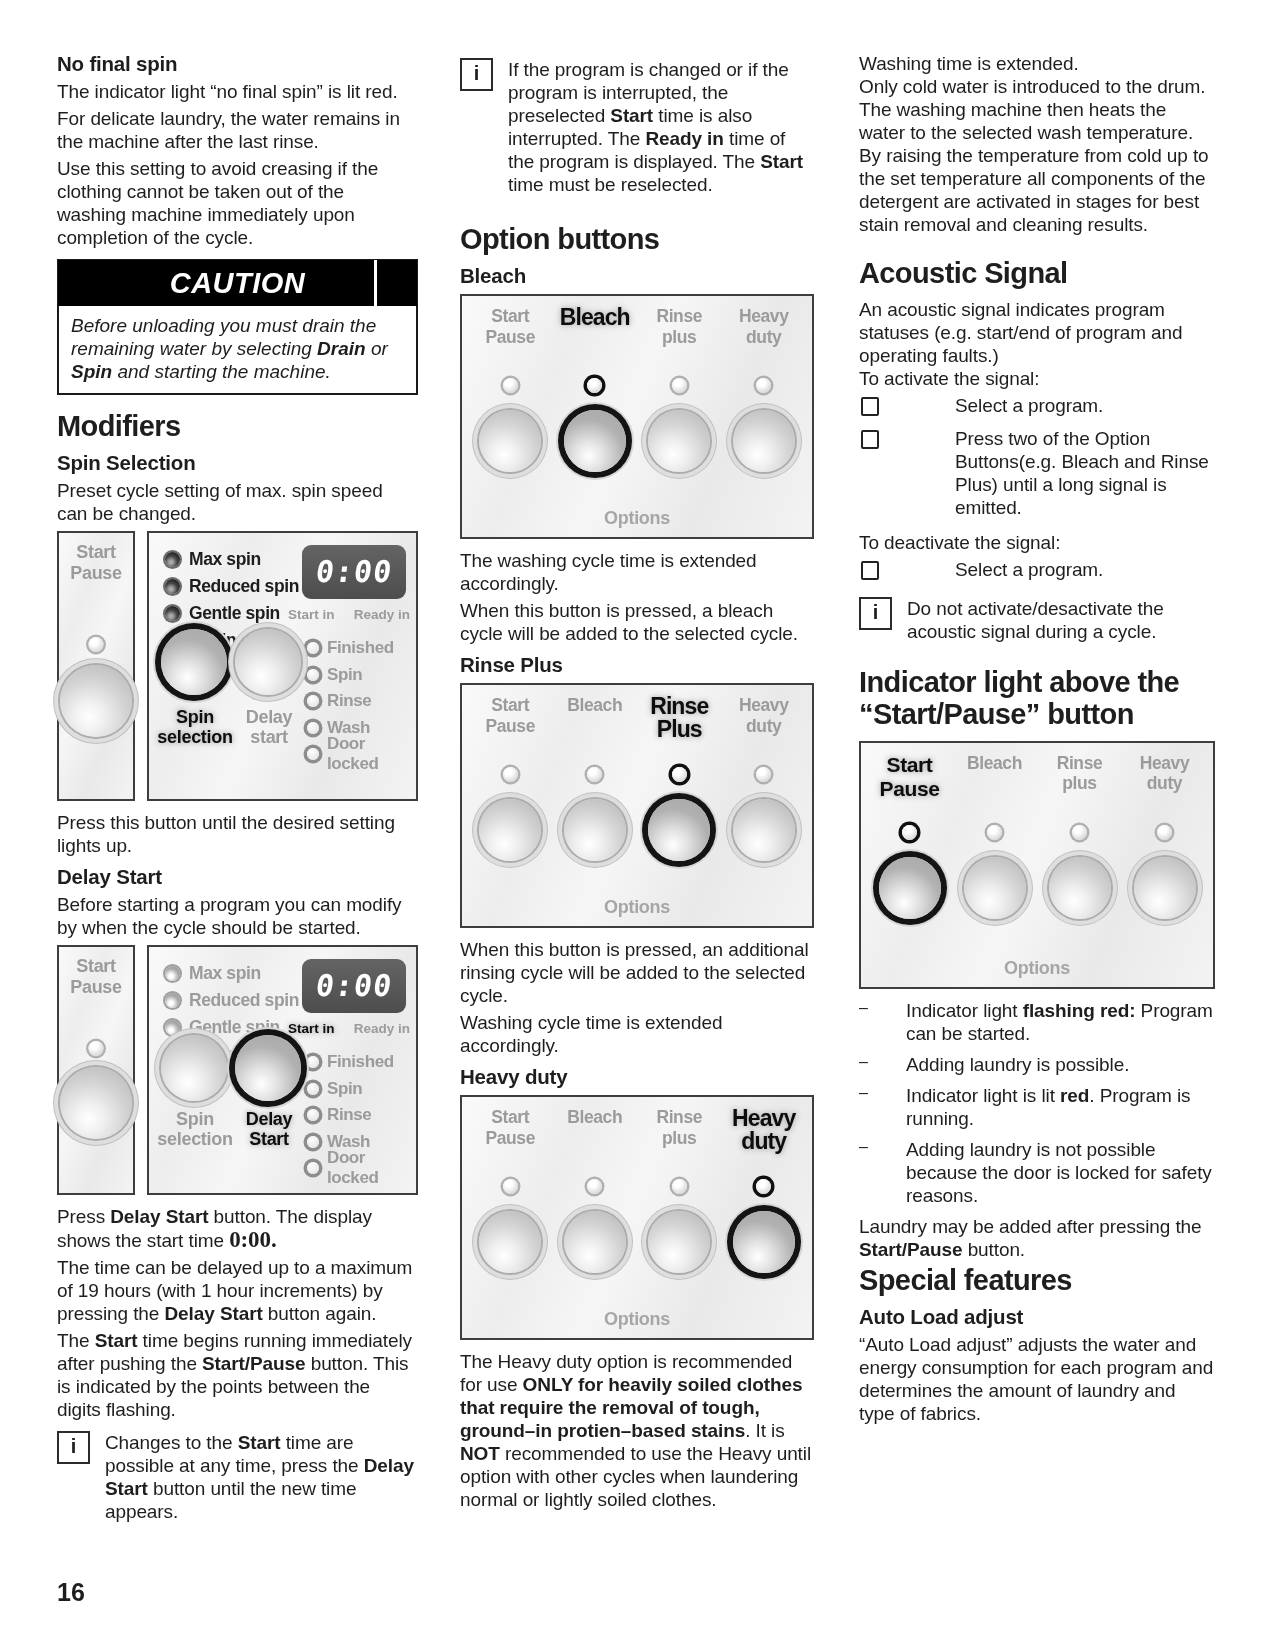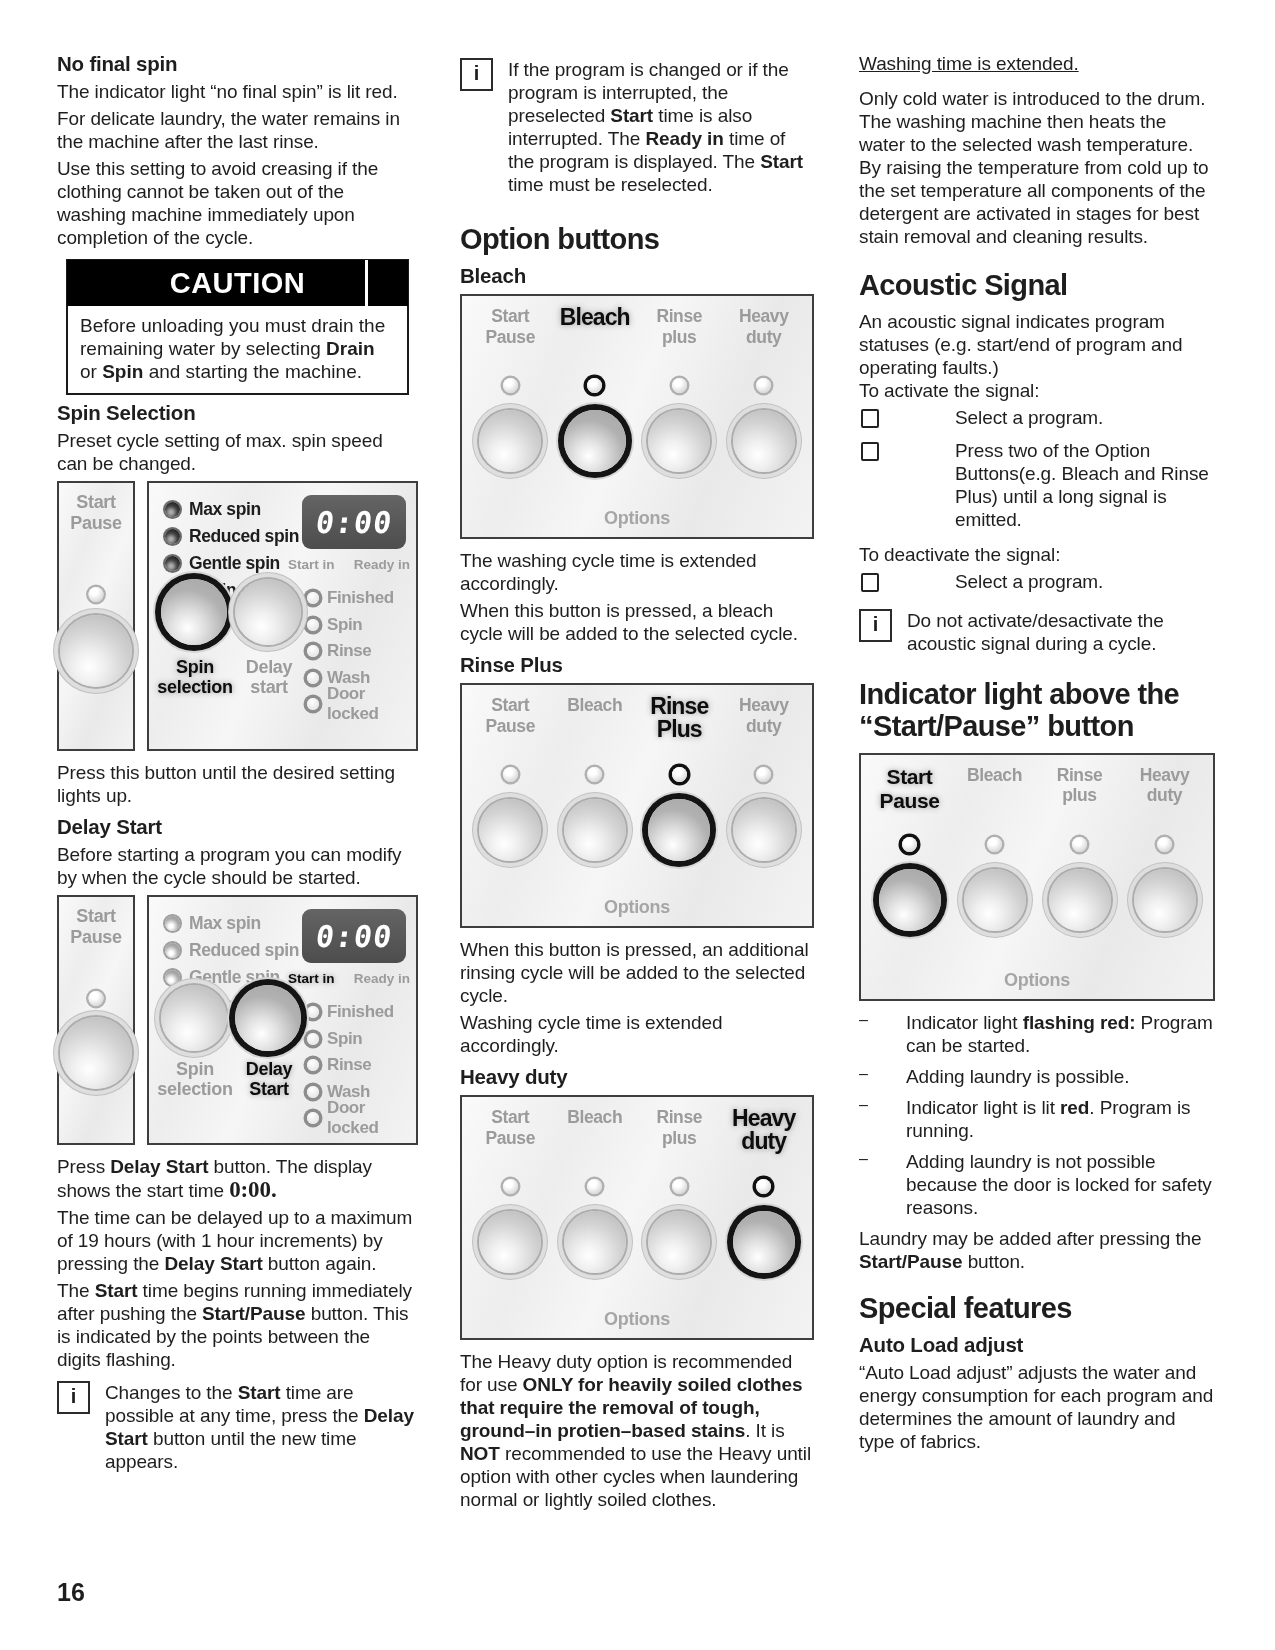--- a/index.html
+++ b/index.html
@@ -10,21 +10,21 @@
   .col2{left:460px;width:354px;}
   .col3{left:859px;width:356px;}
   p{margin:0 0 4px 0;font-size:19px;line-height:23px;letter-spacing:-0.1px;}
   .rich b{font-weight:bold;}
   .sf{font-family:"Liberation Serif",serif;font-weight:bold;font-size:23px;}
   h1{font-size:29px;font-weight:bold;margin:16px 0 8px;letter-spacing:-0.6px;line-height:1.1;}
   h3{font-size:20.5px;font-weight:bold;margin:12px 0 4px;letter-spacing:-0.2px;}
   .pagenum{position:absolute;left:57px;top:1578px;font-size:25px;font-weight:bold;}
 
   
-  .caution{border:2px solid #1a1a1a;margin:10px 9px 6px;}
+  .caution{border:2px solid #1a1a1a;margin:10px 0 6px;font-style:italic;}
   .caution-bar{background:#000;color:#fff;height:46px;line-height:46px;text-align:center;
                font-size:29px;font-weight:bold;letter-spacing:0.5px;position:relative;margin:-1px;}
   .caution-bar::after{content:"";position:absolute;right:40px;top:0;bottom:0;width:3px;background:#fff;}
   .caution-body{padding:9px 12px 10px;font-size:19px;line-height:23px;}
 
   
   .note{display:flex;margin:10px 0 4px;}
   .ibox{width:29px;height:29px;border:2px solid #2b2b2b;text-align:center;line-height:27px;
         font-weight:bold;font-size:20px;flex:none;margin-right:15px;}
   .note .txt{flex:1;}
@@ -111,20 +111,21 @@
     <p class="rich"><span>For delicate laundry, the water remains in the machine after the last rinse.</span></p>
     <p class="rich"><span>Use this setting to avoid creasing if the clothing cannot be taken out of the washing machine immediately upon completion of the cycle.</span></p>
 
     <div class="caution">
       <div class="caution-bar">
         <span>CAUTION</span>
       </div>
       <div class="caution-body rich"><span>Before unloading you must drain the remaining water by selecting </span><b>Drain</b><span> or </span><b>Spin</b><span> and starting the machine.</span></div>
     </div>
 
+    <h1>Modifiers</h1>
     <h3 style="margin-top:6px;">Spin Selection</h3>
     <p class="rich"><span>Preset cycle setting of max. spin speed can be changed.</span></p>
 
     <div class="figure mod d1">
       <div class="panel side panelbg">
         <div class="plabel gray">
           <div>Start</div>
           <div>Pause</div>
         </div>
         <span class="ind"></span>
@@ -394,21 +395,21 @@
         <span class="ind on"></span>
         <div class="pbtn o on"></div>
       </div>
       <div class="optlab">Options</div>
     </div>
 
     <p class="rich"><span>The Heavy duty option is recommended for use </span><b>ONLY for heavily soiled clothes that require the removal of tough, ground–in protien–based stains</b><span>. It is </span><b>NOT</b><span> recommended to use the Heavy until option with other cycles when laundering normal or lightly soiled clothes.</span></p>
   </div>
 
   <div class="col col3">
-    <p class="rich" style="margin-bottom:12px;text-decoration:underline;"><span>Washing time is extended.</span></p>
+    <p class="rich" style="margin-bottom:0;"><span>Washing time is extended.</span></p>
     <p class="rich"><span>Only cold water is introduced to the drum. The washing machine then heats the water to the selected wash temperature. By raising the temperature  from cold up to the set temperature all components of the detergent are activated in stages for best stain removal and cleaning results.</span></p>
 
     <h1 style="margin-top:22px;">Acoustic Signal</h1>
     <p class="rich" style="margin-bottom:0;"><span>An acoustic signal indicates program statuses (e.g. start/end of program and operating faults.)</span></p>
     <p>To activate the signal:</p>
     <div class="chk" style="margin-top:2px;">
       <span class="sq"></span>
       <p class="rich" style="margin:0;"><span>Select a program.</span></p>
     </div>
     <div class="chk">
@@ -477,19 +478,19 @@
     <div class="drow">
       <span class="dash">–</span>
       <p class="rich" style="margin:0;"><span>Indicator light is lit </span><b>red</b><span>. Program is running.</span></p>
     </div>
     <div class="drow">
       <span class="dash">–</span>
       <p class="rich" style="margin:0;"><span>Adding laundry is not possible because the door is locked for safety reasons.</span></p>
     </div>
     <p class="rich" style="margin-top:8px;"><span>Laundry may be added after pressing the </span><b>Start/Pause</b><span> button.</span></p>
 
-    <h1 style="margin-top:20px;">Special features</h1>
+    <h1 style="margin-top:4px;">Special features</h1>
     <h3 style="margin-top:8px;">Auto Load adjust</h3>
     <p class="rich"><span>“Auto Load adjust” adjusts the water and energy consumption for each program and determines the amount of laundry and type of fabrics.</span></p>
   </div>
 
   <div class="pagenum">16</div>
 </div>
 
 </body></html>

